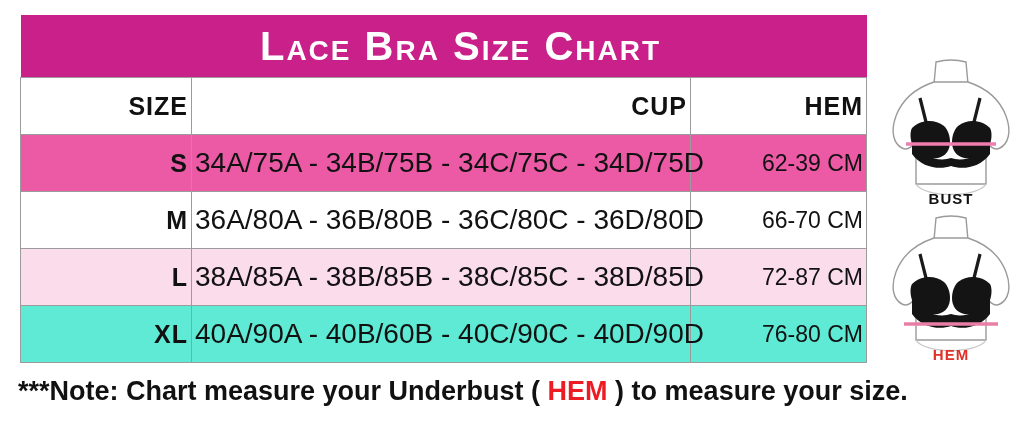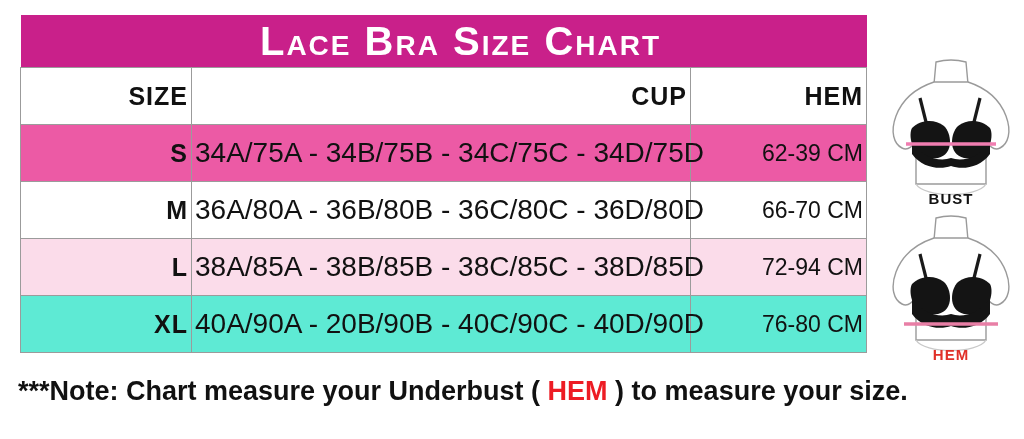--- a/index.html
+++ b/index.html
@@ -21,21 +21,21 @@
     position: absolute;
     left: 20px;
     top: 15px;
     width: 846px;
     border-collapse: collapse;
     table-layout: fixed;
   }
 
   #title-banner-cell {
     background: #C9208A;
-    height: 52px;
+    height: 62px;
     padding: 0;
     border: none;
     text-align: center;
     vertical-align: middle;
   }
   .title-text {
     color: #ffffff;
     font-size: 40px;
     font-weight: bold;
     font-variant: small-caps;
@@ -158,25 +158,25 @@
       <td class="cell hem-value">62-39 CM</td>
     </tr>
     <tr class="row-m">
       <td class="cell size-label">M</td>
       <td class="cell cup-value">36A/80A - 36B/80B - 36C/80C - 36D/80D</td>
       <td class="cell hem-value">66-70 CM</td>
     </tr>
     <tr class="row-l">
       <td class="cell size-label">L</td>
       <td class="cell cup-value">38A/85A - 38B/85B - 38C/85C - 38D/85D</td>
-      <td class="cell hem-value">72-94 CM</td>
+      <td class="cell hem-value">72-87 CM</td>
     </tr>
     <tr class="row-xl">
       <td class="cell size-label">XL</td>
-      <td class="cell cup-value">40A/90A - 20B/90B - 40C/90C - 40D/90D</td>
+      <td class="cell cup-value">40A/90A - 40B/60B - 40C/90C - 40D/90D</td>
       <td class="cell hem-value">76-80 CM</td>
     </tr>
   </tbody>
 </table>
 
 <div id="note-line"><span>***Note: Chart measure your Underbust ( </span><span class="hem-red">HEM</span><span> ) to measure your size.</span></div>
 
 <div class="figure" id="figure-bust">
   <svg width="150" height="160" viewBox="0 0 150 160">
 

